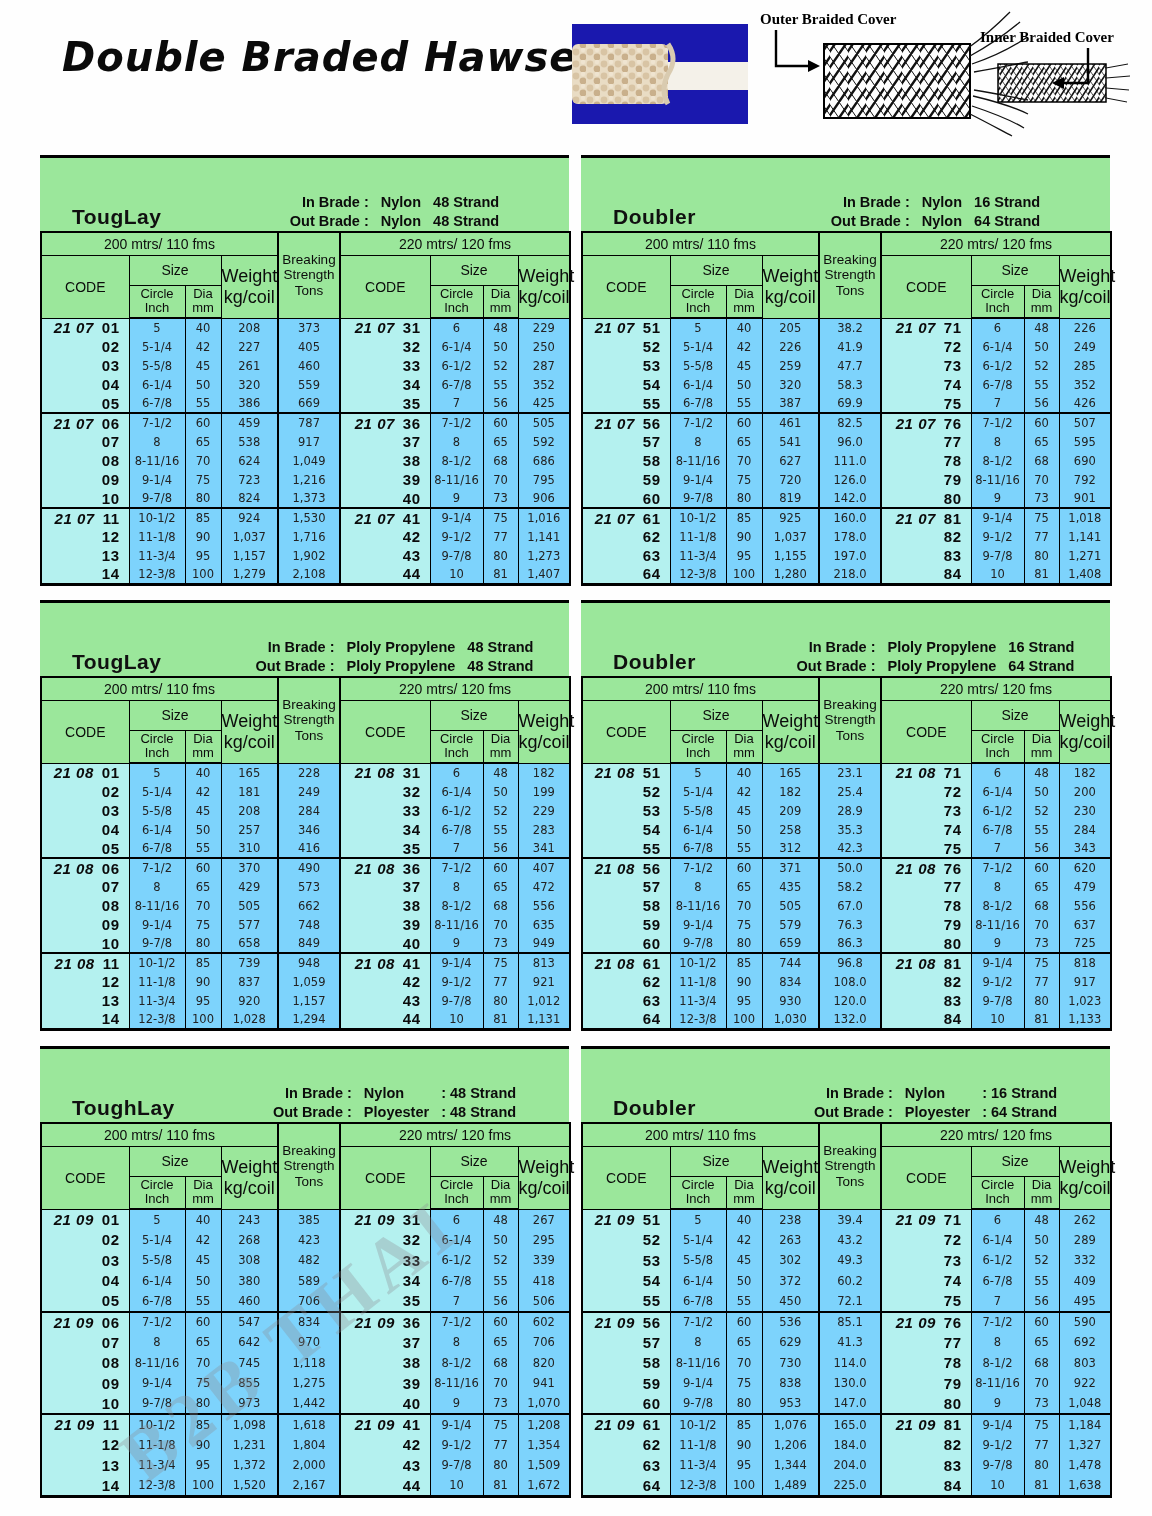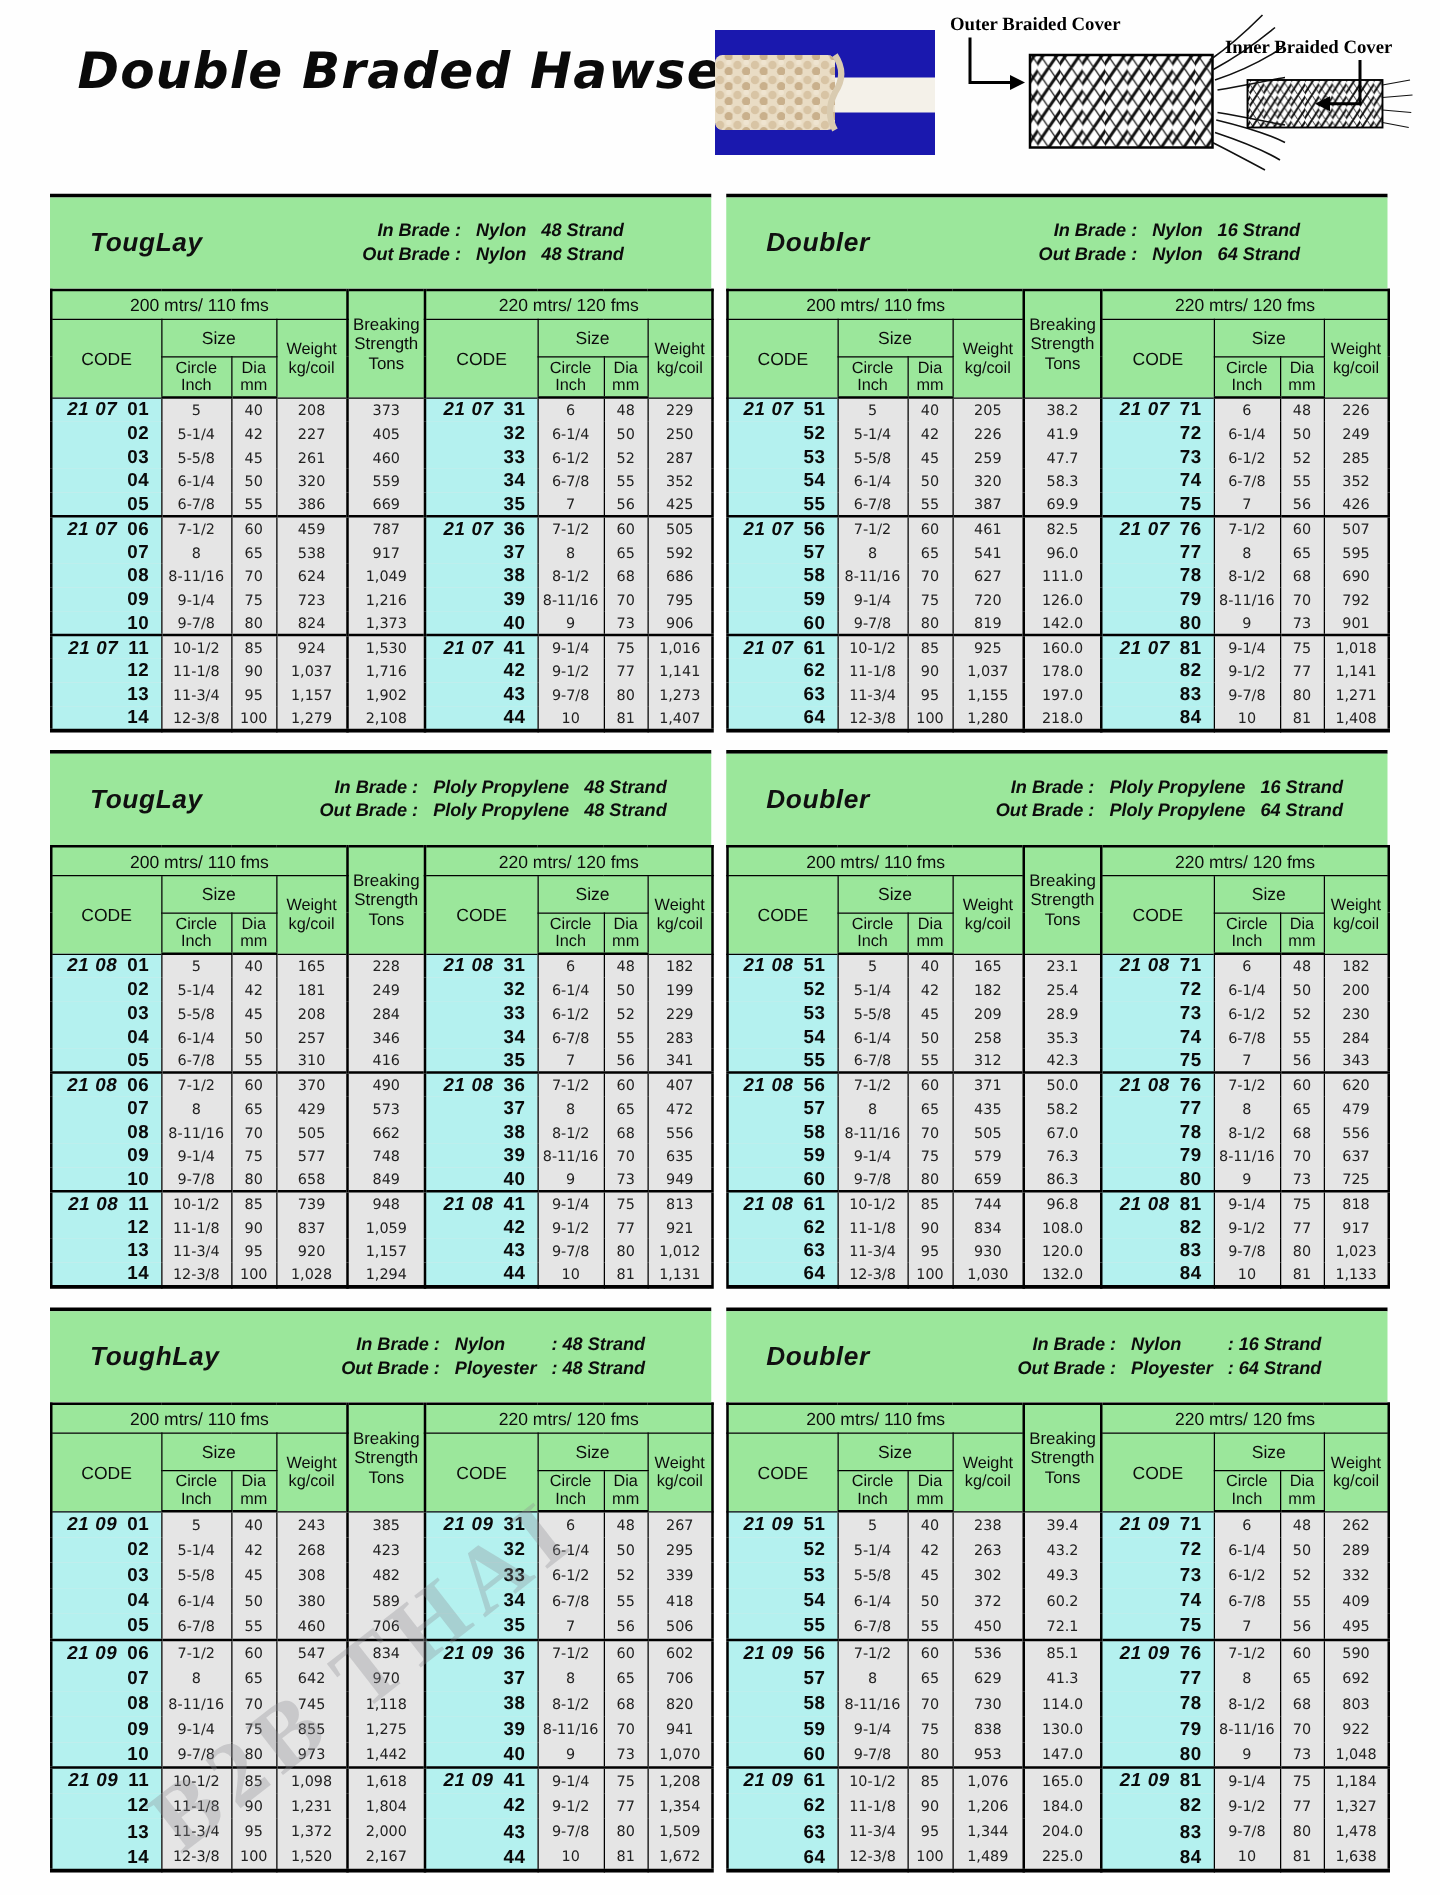--- a/index.html
+++ b/index.html
@@ -20,34 +20,34 @@
   #sheets { position:absolute; left:0; top:0; width:100%; height:100%; }
   .sheet { position:absolute; width:529px; border-top:3px solid #000; }
   .sheet:nth-child(1){ left:40px;  top:155px; }
   .sheet:nth-child(2){ left:581px; top:155px; }
   .sheet:nth-child(3){ left:40px;  top:600px; }
   .sheet:nth-child(4){ left:581px; top:600px; }
   .sheet:nth-child(5){ left:40px;  top:1046px; }
   .sheet:nth-child(6){ left:581px; top:1046px; }
   .sheet:nth-child(5) tbody td, .sheet:nth-child(6) tbody td { height:20.5px; }
 
-  .band { background:var(--green); height:73px; display:flex; align-items:center; padding:2px 10px 2px 0;font-style:italic; }
+  .band { background:var(--green); height:73px; display:flex; align-items:flex-end; padding:2px 10px 2px 0; }
   .band-title { flex:0 0 190px; padding-left:32px; font-size:21px; font-weight:bold; color:#101010; letter-spacing:0.5px; }
   .band-specs { flex:1; display:grid; grid-template-columns:max-content max-content max-content; column-gap:12px; row-gap:3px; justify-content:center; font-size:14.5px; font-weight:bold; color:#0c0c0c; }
   .spec-label { text-align:right; }
 
-  table.grid { border-collapse:collapse; width:100%; table-layout:fixed; background:#e5e5e5; border:2px solid #000; border-bottom:3px solid #000; }
+  table.grid { border-collapse:collapse; width:100%; table-layout:fixed; background:#7dd3fc; border:2px solid #000; border-bottom:3px solid #000; }
   .grid th { border:1px solid #000; background:var(--green); font-weight:normal; font-size:14px; text-align:center; padding:0; color:#0c0c0c; }
   .grid tr.h1 th { height:23px; }
   .grid tr.h2 th { height:30px; }
   .grid tr.h3 th { height:33px; font-size:13px; line-height:1.08; }
   .grid tr.h3 th { border-bottom:2px solid #000; }
   .grid th.breaking { border-left:2px solid #000; border-right:2px solid #000; font-size:13.5px; line-height:1.15; }
   .grid th span, .grid td.multi span { display:block; }
-  .grid th.wcol { font-size:13px; line-height:1.15; }
+  .grid th.wcol { font-size:18px; line-height:1.15; }
 
   .grid td {
     border-left:1px solid #000; border-right:1px solid #000; border-top:none; border-bottom:none;
     height:19px; text-align:center; font-size:11.5px; color:#222; padding:0;
     font-family:"DejaVu Sans", sans-serif;
   }
   .grid tr.group-start td { border-top:2px solid #000; }
   .grid td.code {
     background:var(--cyan); text-align:right; padding-right:9px; font-weight:bold;
     font-size:15px; color:#0a0a0a; font-family:"Liberation Sans", sans-serif; letter-spacing:0.5px;

